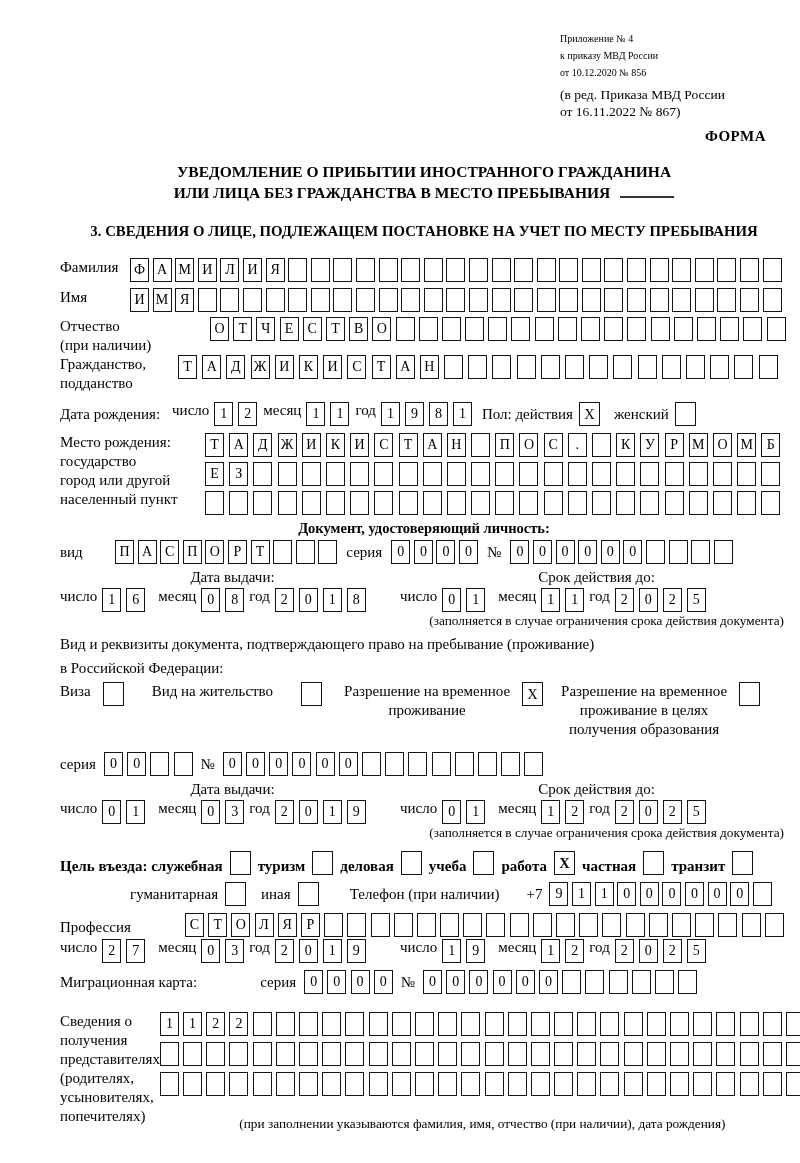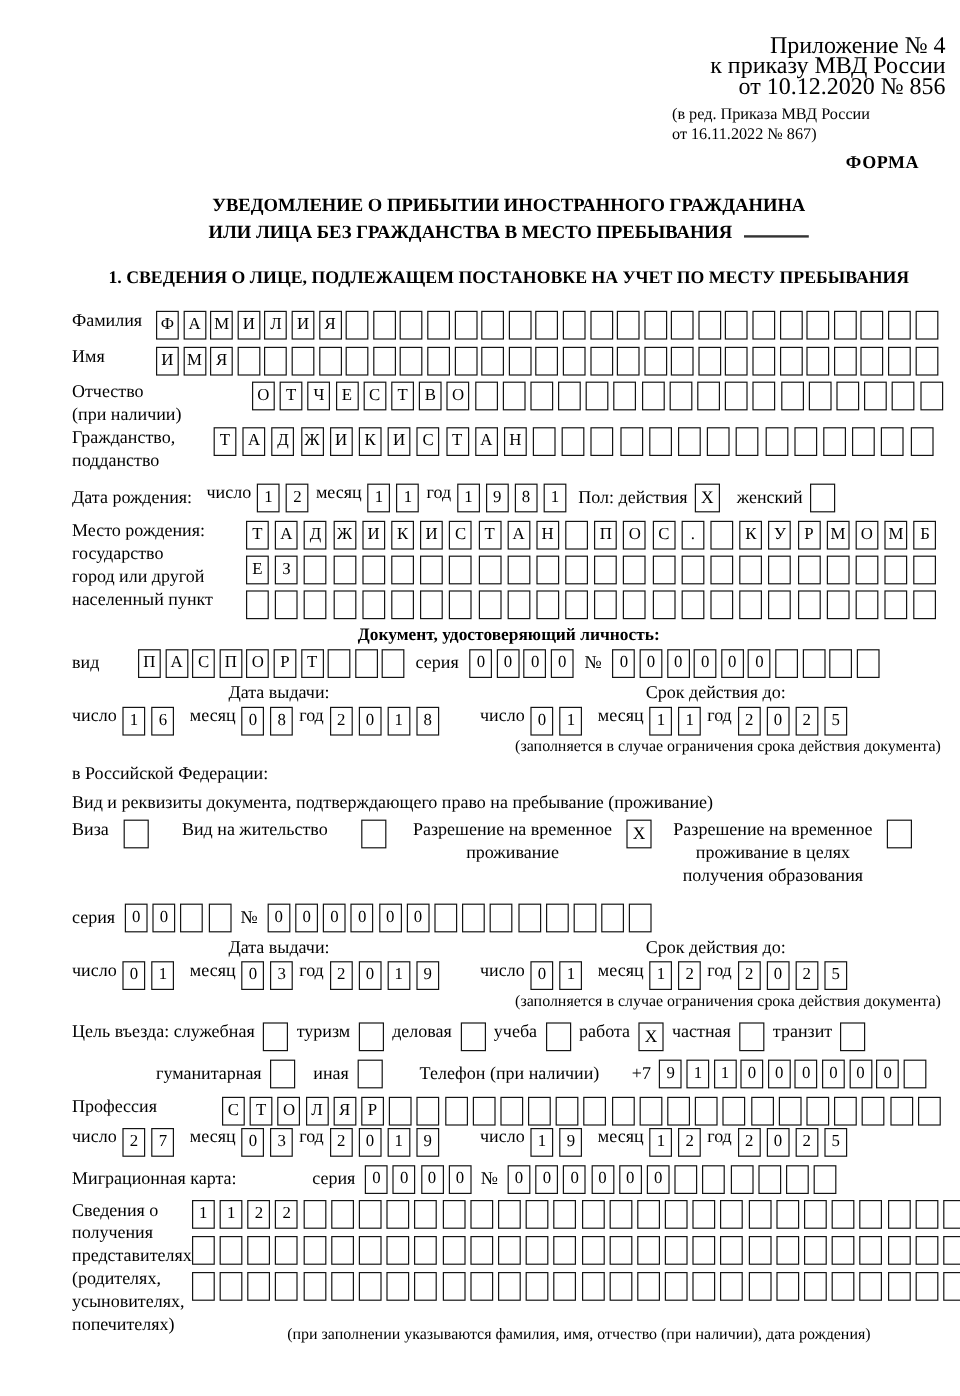--- a/index.html
+++ b/index.html
@@ -1,21 +1,21 @@
 <!DOCTYPE html>
 <html><head>
 <meta charset="utf-8">
 <style>
   html,body{margin:0;padding:0;background:#ffffff;}
   .page{
     width:800px;height:1163px;background:#fff;color:#000;
     font-family:"Liberation Serif","DejaVu Serif",serif;
     box-sizing:border-box;padding:30px 12px 0 60px;overflow:hidden;position:relative;
   }
-  .appendix{margin-left:500px;font-size:20px;line-height:17px;text-align:right;}
+  .appendix{margin-left:500px;font-size:10px;line-height:17px;}
   .amendment{margin-left:500px;font-size:13.5px;line-height:17px;margin-top:5px;}
   .forma{margin-top:8px;text-align:right;padding-right:22px;font-weight:bold;font-size:15px;letter-spacing:.5px;}
   .title{margin-top:16px;text-align:center;font-weight:bold;font-size:15.5px;line-height:21px;}
   .blank-line{display:inline-block;width:54px;border-bottom:2px solid #333;height:14px;margin-left:10px;vertical-align:baseline;}
   .section{margin-top:20px;text-align:center;font-weight:bold;font-size:14.8px;}
   .lbl{font-size:15px;line-height:19px;}
   .row{display:flex;align-items:flex-start;}
   .cells{display:flex;gap:3.6px;flex-wrap:nowrap;}
   .g4{gap:4.2px;} .g5{gap:5.2px;}
   .cell{
@@ -43,25 +43,25 @@
   .r-datelbl{margin-top:5px;}
   .dl-left{width:345px;text-align:center;font-size:15px;}
   .dl-right{flex:1;text-align:center;font-size:15px;}
   .r-dates{margin-top:2px;align-items:center;}
   .dgl{width:340px;}
   .note-right{margin-top:1px;text-align:right;font-size:13.3px;padding-right:4px;}
   .para{margin-top:7px;font-size:15px;}
   .r-permits{margin-top:5px;gap:12px;align-items:flex-start;}
   .r-permits .ctr{text-align:center;font-size:15px;line-height:19px;}
   .r-seriya2{margin-top:13px;align-items:center;gap:8px;}
-  .r-purpose{margin-top:10px;align-items:flex-start;gap:7px;font-size:15px;flex-wrap:nowrap;}
+  .r-purpose{margin-top:10px;align-items:flex-end;gap:7px;font-size:15px;flex-wrap:nowrap;font-weight:bold;}
   .r-phone{margin-top:7px;align-items:center;gap:7px;font-size:15px;padding-left:70px;}
-  .r-prof{margin-top:7px;align-items:flex-start;} .r-prof .lbl{width:125px;}
+  .r-prof{margin-top:7px;align-items:flex-end;} .r-prof .lbl{width:125px;}
   .r-migr{margin-top:7px;align-items:center;gap:8px;}
-  .r-legal{margin-top:5px;} .r-legal .lblcol{width:150px;}
+  .r-legal{margin-top:18px;} .r-legal .lblcol{width:150px;}
   .r-legal .stack{gap:6px;}
   .legal-note{margin-top:14px;text-align:center;font-size:13.3px;}
 </style>
 </head>
 <body>
 
 <div class="page">
 
   <div class="appendix">
     <div>Приложение № 4</div>
@@ -72,21 +72,21 @@
     <div>(в ред. Приказа МВД России</div>
     <div>от 16.11.2022 № 867)</div>
   </div>
   <div class="forma">ФОРМА</div>
 
   <div class="title">
     <div>УВЕДОМЛЕНИЕ О ПРИБЫТИИ ИНОСТРАННОГО ГРАЖДАНИНА</div>
     <div><span>ИЛИ ЛИЦА БЕЗ ГРАЖДАНСТВА В МЕСТО ПРЕБЫВАНИЯ</span><span class="blank-line"></span></div>
   </div>
 
-  <div class="section">1. СВЕДЕНИЯ О ЛИЦЕ, ПОДЛЕЖАЩЕМ ПОСТАНОВКЕ НА УЧЕТ ПО МЕСТУ ПРЕБЫВАНИЯ</div>
+  <div class="section">3. СВЕДЕНИЯ О ЛИЦЕ, ПОДЛЕЖАЩЕМ ПОСТАНОВКЕ НА УЧЕТ ПО МЕСТУ ПРЕБЫВАНИЯ</div>
 
   <div class="row r-surname">
     <div class="lbl">Фамилия</div>
     <div class="cells">
         <span class="cell">Ф</span>
         <span class="cell">А</span>
         <span class="cell">М</span>
         <span class="cell">И</span>
         <span class="cell">Л</span>
         <span class="cell">И</span>
@@ -418,22 +418,22 @@
           <span class="cell">2</span>
           <span class="cell">0</span>
           <span class="cell">2</span>
           <span class="cell">5</span>
         </span>
     </div>
   </div>
 
   <div class="note-right">(заполняется в случае ограничения срока действия документа)</div>
 
+  <div class="para">Вид и реквизиты документа, подтверждающего право на пребывание (проживание)</div>
   <div class="para">в Российской Федерации:</div>
-  <div class="para">Вид и реквизиты документа, подтверждающего право на пребывание (проживание)</div>
 
   <div class="row r-permits">
     <span class="lbl">Виза</span>
     <span class="cbox"></span>
     <span class="lbl" style="margin-left:16px;">Вид на жительство</span>
     <span class="cbox" style="margin-left:16px;"></span>
     <span class="ctr" style="margin-left:10px;">
       <span style="display:block;">Разрешение на временное</span>
       <span style="display:block;">проживание</span>
     </span>

